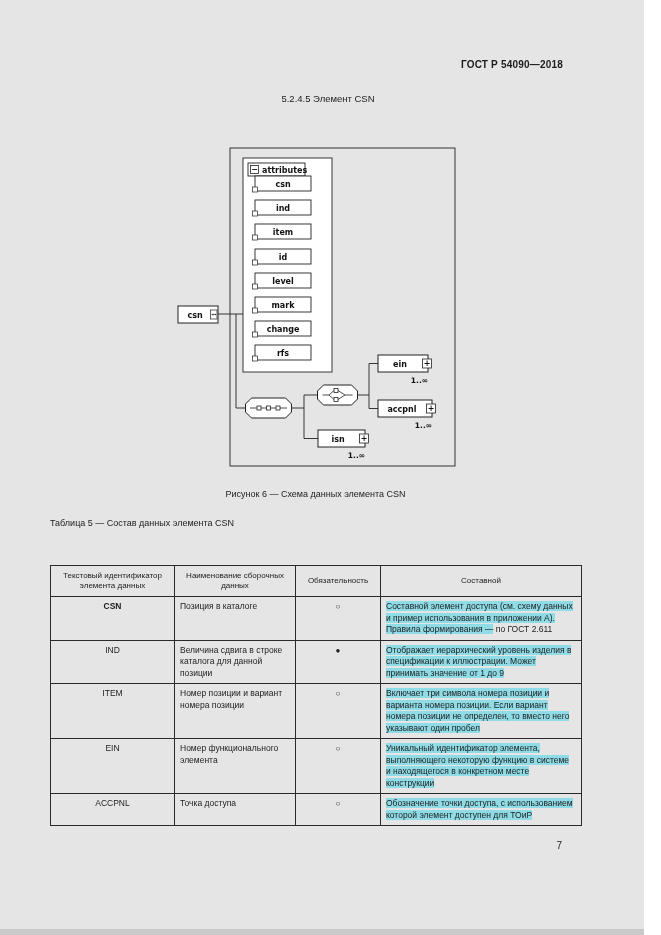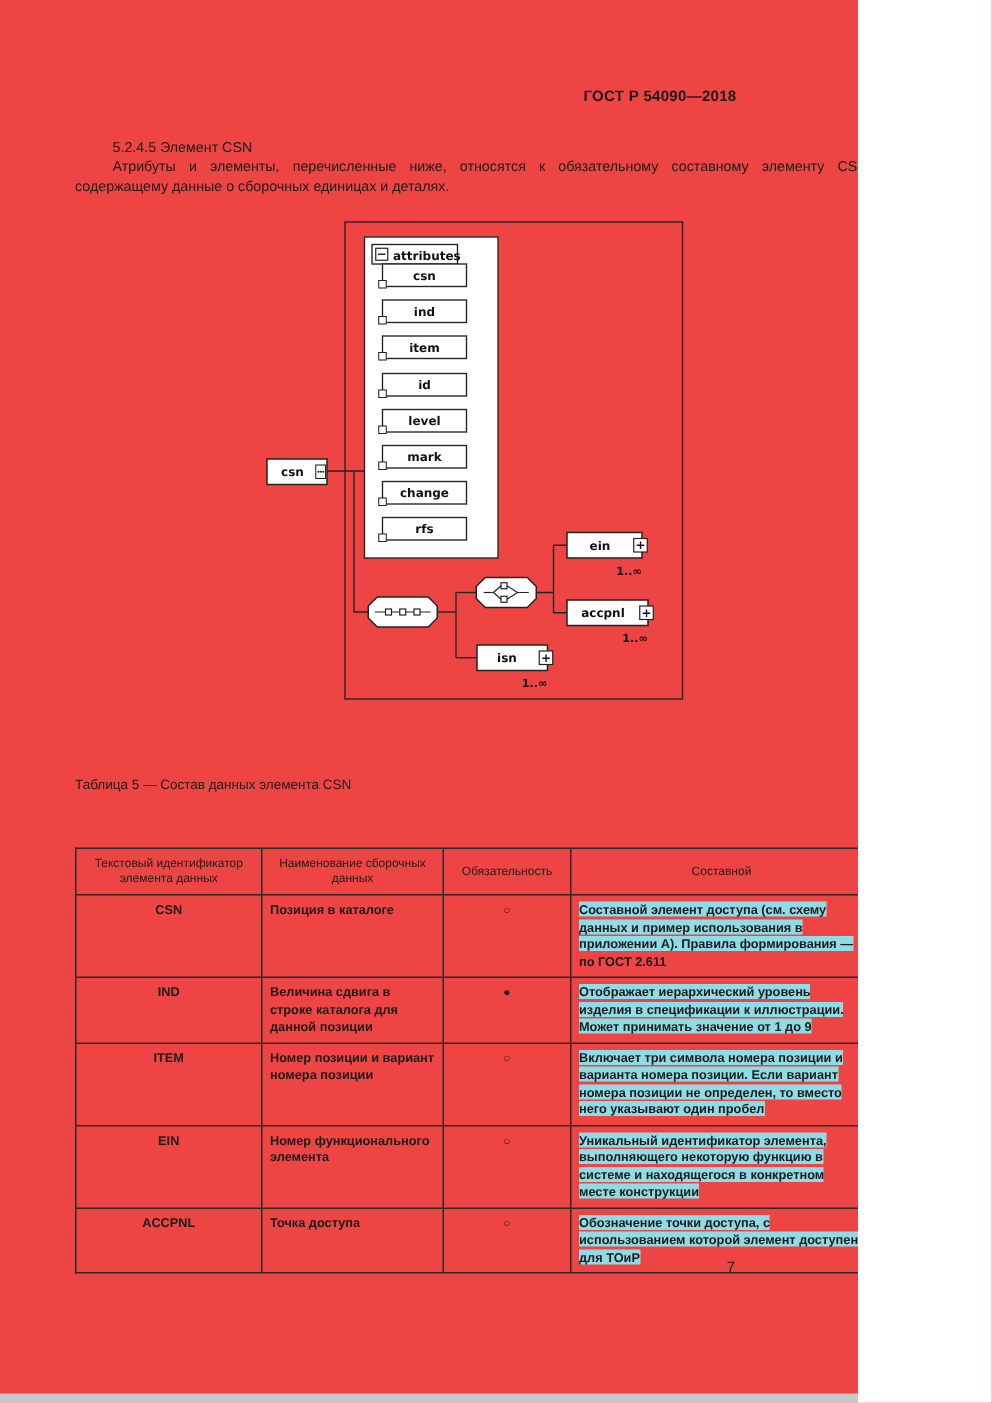--- a/index.html
+++ b/index.html
@@ -1,56 +1,55 @@
 <!DOCTYPE html>
 <html style="--highlight: #8fdbe6; --edge: #c9c9c9;"><head>
 <meta charset="utf-8">
 <style>
   * { margin:0; padding:0; box-sizing:border-box; }
   html,body { background:#ffffff; }
   .page {
-    position:relative; width:572px; height:935px; background:#ef4444;
+    position:relative; width:644px; height:935px; background:#e5e5e5;
     font-family:"Liberation Sans","DejaVu Sans",sans-serif; color:#1c1c1c; overflow:hidden;
   }
   .doc-header { position:absolute; top:59px; right:81px; font-size:10px; font-weight:bold; letter-spacing:0.2px; }
   .section { position:absolute; left:50px; top:92px; width:531px; font-size:9.5px; line-height:13px; }
-  .section .heading { padding-left:25px; }
+  .section .heading { padding-left:25px;text-align:center; }
   .section .para { text-align:justify; text-indent:25px; }
 
   .diagram { position:absolute; left:170px; top:146px; }
   .diagram text { font-family:"DejaVu Sans","Liberation Sans",sans-serif; font-weight:bold; fill:#111; }
   .diagram .lbl { font-size:8px; }
   .diagram .plus { font-size:8px; }
   .diagram .cardinality { font-size:7.5px; }
 
   .fig-caption { position:absolute; left:50px; top:489px; width:531px; text-align:center; font-size:9px; }
   .tbl-title { position:absolute; left:50px; top:518px; font-size:9px; }
 
   table.data { position:absolute; left:50px; top:565px; width:531px; border-collapse:collapse; font-size:8.5px; line-height:11.5px; table-layout:fixed; }
-  table.data th, table.data td { border:1px solid #2a2a2a; vertical-align:top;font-weight:bold; }
+  table.data th, table.data td { border:1px solid #2a2a2a; vertical-align:top; }
   table.data th { font-size:8px; font-weight:normal; text-align:center; vertical-align:middle; line-height:10px; padding:5px 2px; }
   table.data td { padding:4px 5px; }
   td.c-id { text-align:center; }
   td.c-id.bold { font-weight:bold; }
   td.c-req { text-align:center; font-size:8px; }
   .hl { background:var(--highlight, #8fdbe6); }
 
   .page-number { position:absolute; top:840px; right:82px; font-size:10px; }
   .bottom-edge { position:absolute; left:0; bottom:0; width:100%; height:6px; background:var(--edge, #c9c9c9); }
 </style>
 </head>
 <body>
 
 <div class="page">
 
   <div class="doc-header">ГОСТ Р 54090—2018</div>
 
   <div class="section">
     <div class="heading">5.2.4.5 Элемент CSN</div>
-    <div class="para">Атрибуты и элементы, перечисленные ниже, относятся к обязательному составному элементу CSN, содержащему данные о сборочных единицах и деталях.</div>
   </div>
 
   <svg class="diagram" width="295" height="326" viewBox="0 0 295 326">
 
     <g stroke="#222" stroke-width="0.9" fill="none">
       <polyline points="48,168 73,168"></polyline>
       <polyline points="66,168 66,262 75.5,262"></polyline>
       <polyline points="121.5,262 134,262"></polyline>
       <polyline points="134,249 134,292.5"></polyline>
       <polyline points="134,249 147.5,249"></polyline>
@@ -162,20 +161,21 @@
 
     <g>
       <rect x="148" y="284" width="47" height="17" fill="#fff" stroke="#222" stroke-width="1"></rect>
       <text class="lbl" x="168" y="295.5" text-anchor="middle">isn</text>
       <rect x="189.5" y="288" width="9" height="9" fill="#fff" stroke="#222" stroke-width="0.8"></rect>
       <text class="plus" x="194" y="295.3" text-anchor="middle">+</text>
       <text class="cardinality" x="195" y="312" text-anchor="end">1..∞</text>
     </g>
   </svg>
 
+  <div class="fig-caption">Рисунок 6 — Схема данных элемента CSN</div>
 
   <div class="tbl-title">Таблица 5 — Состав данных элемента CSN</div>
 
   <table class="data">
     <colgroup>
       <col style="width:124px">
         <col style="width:121px">
         <col style="width:85px">
         <col style="width:201px">
     </colgroup>

